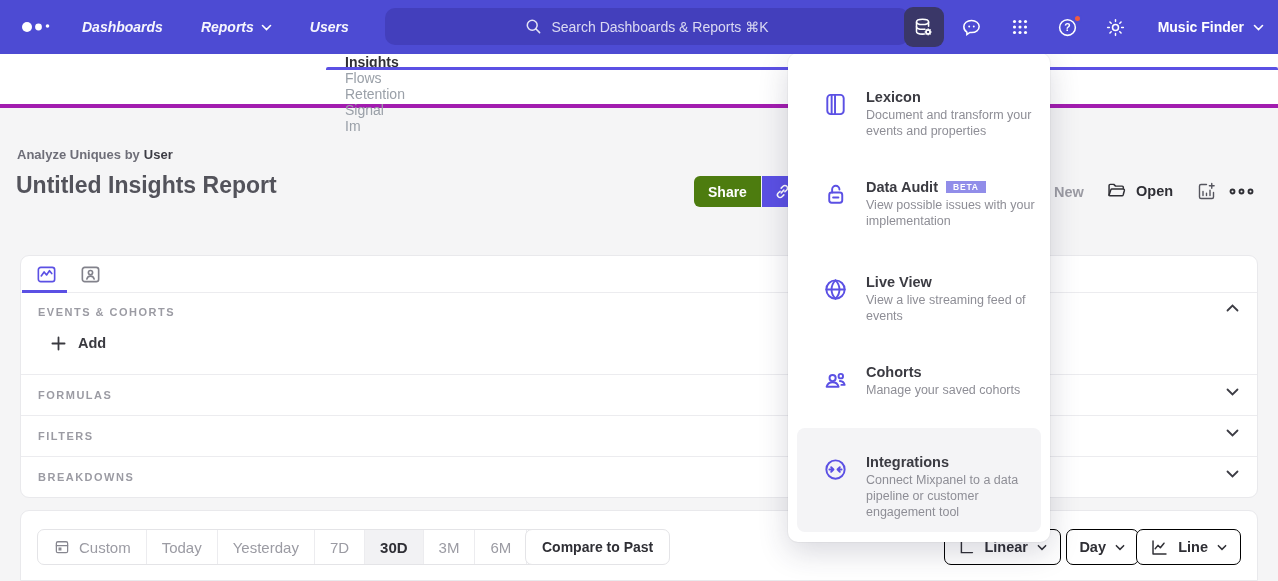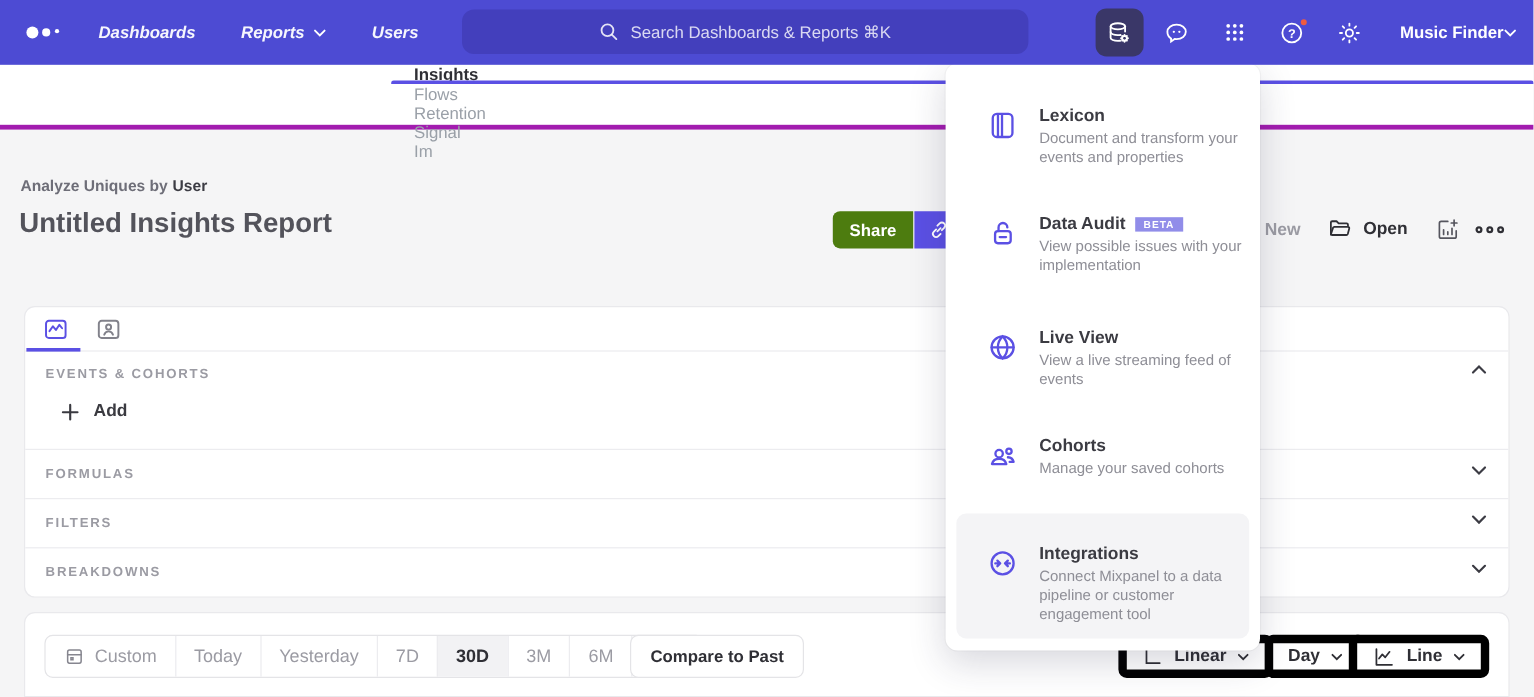--- a/index.html
+++ b/index.html
@@ -16,36 +16,36 @@
   .topnav {
     position:absolute; top:0; left:0; right:0; height:54px;
     background:#4d4bd3; display:flex; align-items:center;
     padding:0 20px; z-index:60; color:#fff;
   }
   .logo { display:flex; align-items:center; margin-right:26px; }
   .nav-links { display:flex; align-items:center; gap:38px; }
   .nav-link { display:flex; align-items:center; gap:7px; font-size:14px; font-weight:600;
     color:rgba(255,255,255,.95); cursor:pointer; white-space:nowrap;font-style:italic; }
   .search {
-    position:absolute; left:385px; top:8px; width:472px; height:37px;
+    position:absolute; left:385px; top:8px; width:524px; height:37px;
     background:#433fbc; border-radius:10px; display:flex; align-items:center;
     justify-content:center; gap:9px; color:rgba(255,255,255,.8); font-size:14px;
     cursor:text;
   }
   .nav-right { position:absolute; right:14px; top:0; height:54px; display:flex; align-items:center; gap:8px; }
   .nav-icon-btn {
     width:40px; height:40px; border-radius:9px; display:flex; align-items:center;
     justify-content:center; color:rgba(255,255,255,.92); cursor:pointer; position:relative;
   }
   .nav-icon-btn.active { background:#3a3768; }
   .help-dot {
     position:absolute; top:7px; right:6px; width:9px; height:9px; border-radius:50%;
     background:#f05b40; border:2px solid #4d4bd3;
   }
-  .project { display:flex; align-items:center; font-size:14px; font-weight:600;
+  .project { display:flex; align-items:center; gap:9px; font-size:14px; font-weight:600;
     margin-left:14px; cursor:pointer; white-space:nowrap; }
 
   
   .tabbar {
     position:absolute; top:54px; left:0; right:0; height:54px; background:#fff;
     border-bottom:4px solid #a21caf; display:flex; align-items:stretch;
     padding-left:326px; z-index:10;flex-direction:column;
   }
   .tab {
     position:relative; display:flex; align-items:center; padding:0 19px;
@@ -122,21 +122,21 @@
   }
   .seg-item:first-child { border-left:none; }
   .seg-item.selected { background:#f2f2f4; color:#2f2f35; font-weight:700; }
   .compare-btn {
     position:absolute; left:504px; top:18px; height:36px; padding:0 16px;
     border:1px solid #e4e4e7; border-radius:7px; background:#fff; font-family:inherit;
     font-size:14px; font-weight:700; color:#2f2f35; cursor:pointer;
   }
   .ctl-btn {
     position:absolute; top:18px; height:36px; display:flex; align-items:center; gap:9px;
-    padding:0 13px; border:7px solid #000000; border-radius:7px; background:#fff;
+    padding:0 13px; border:1px solid #000000; border-radius:7px; background:#fff;
     font-size:14.5px; font-weight:700; color:#2f2f35; cursor:pointer; white-space:nowrap;
   }
   .btn-linear { right:196px; }
   .btn-day    { right:118px;padding-left:12px; }
   .btn-line   { right:16px; }
 
   
   .panel {
     position:absolute; top:53px; left:788px; width:262px; height:489px;
     background:#fff; border-radius:10px; z-index:50;

